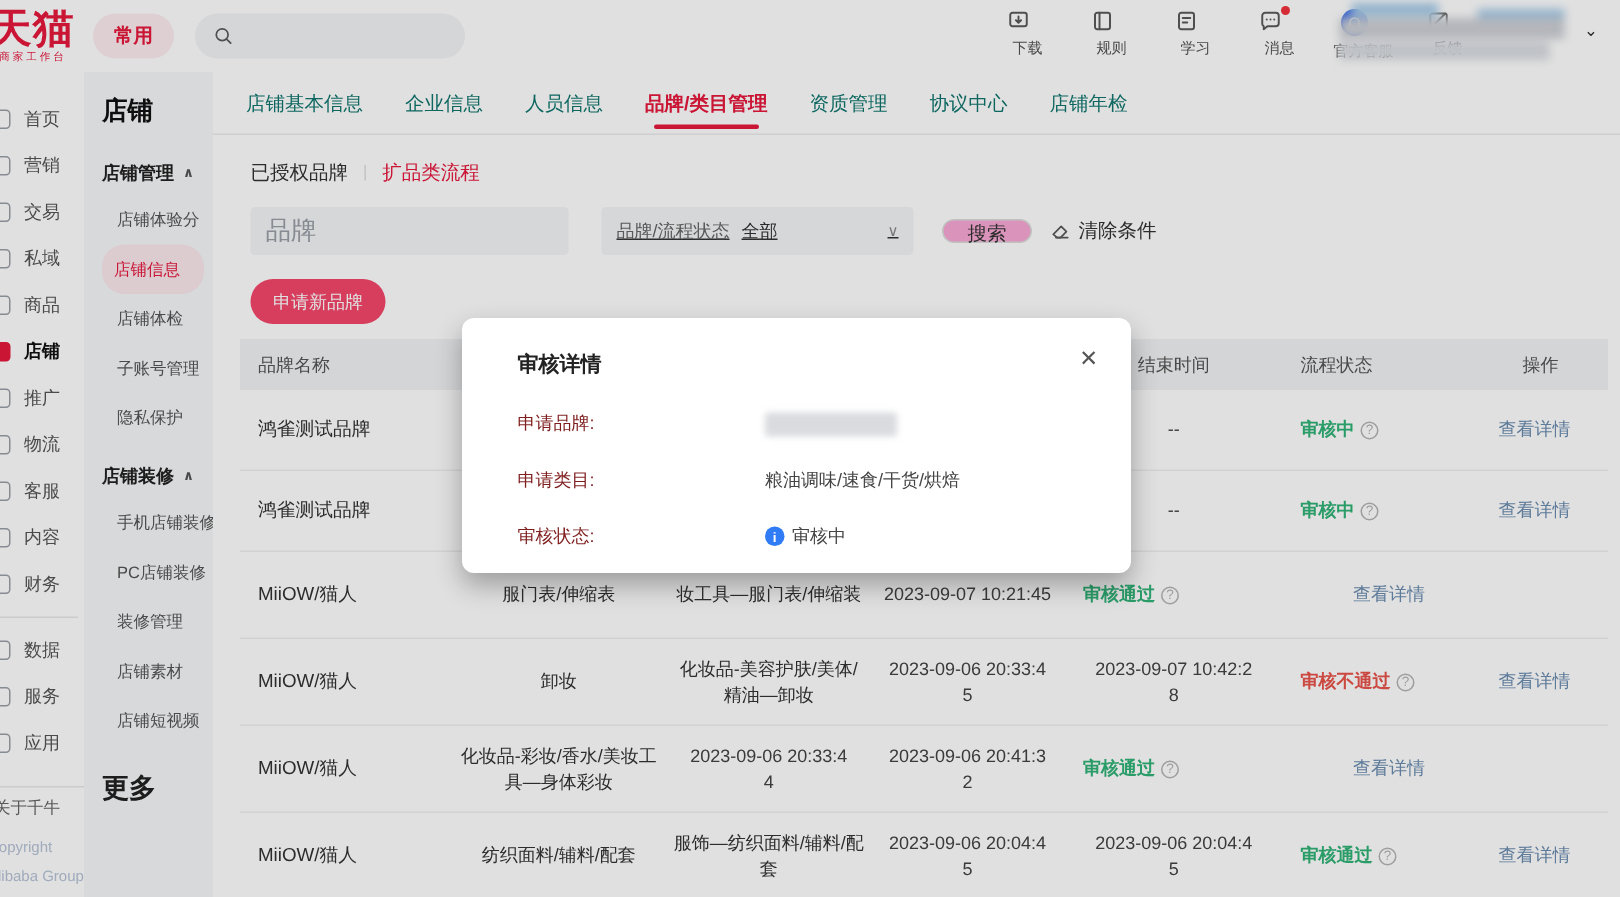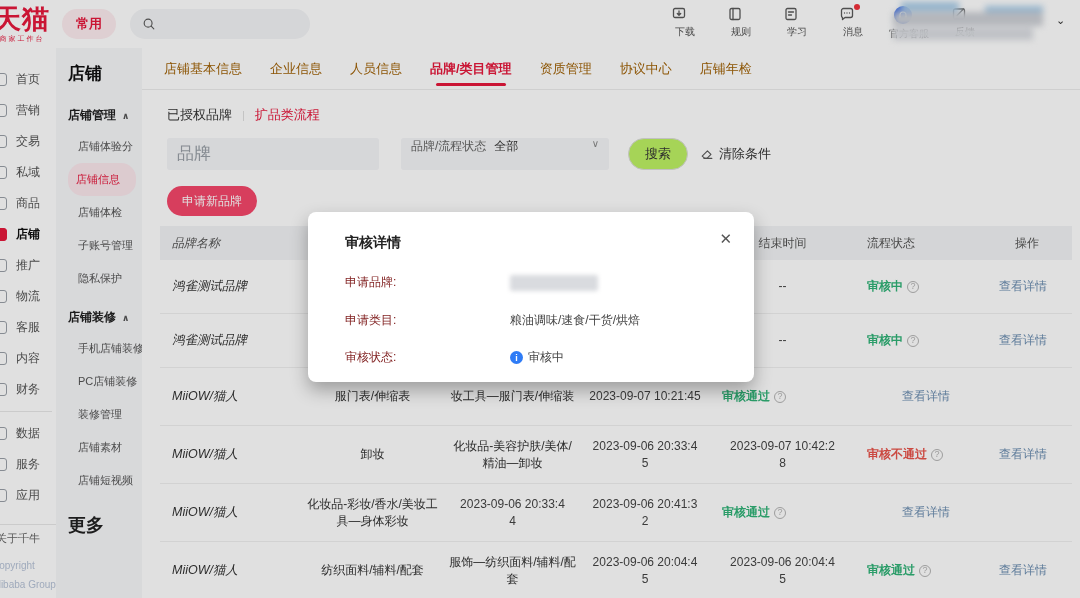--- a/index.html
+++ b/index.html
@@ -42,45 +42,45 @@
   .sm-title { font-size:17px; font-weight:bold; color:#111; margin-bottom:22px; }
   .sm-group { display:flex; align-items:center; gap:6px; font-size:12px; font-weight:bold; color:#222; margin:14px 0 6px 0; cursor:pointer; }
   .sm-caret { font-size:9px; color:#555; }
   .sm-item { font-size:11px; color:#555; padding:9px 0 9px 10px; cursor:pointer; white-space:nowrap; }
   .sm-item.active { background:#fbe7ec; color:#e6183c; border-radius:15px; width:68px; padding-left:8px; }
   .sm-more { font-size:18px; font-weight:bold; color:#222; margin-top:16px; cursor:pointer; }
 
   
   .main { position:absolute; left:142px; top:48px; width:938px; height:550px; background:#fff; z-index:1; }
   .tabs { display:flex; gap:28px; padding:0 0 0 22px; height:42px; align-items:center; border-bottom:1px solid #ececec; }
-  .tab { font-size:13px; color:#a16207; cursor:pointer; position:relative; height:42px; display:flex; align-items:center; }
+  .tab { font-size:13px; color:#0f766e; cursor:pointer; position:relative; height:42px; display:flex; align-items:center; }
   .tab.active { color:#e6183c; font-weight:bold; }
   .tab.active::after { content:""; position:absolute; left:6px; right:6px; bottom:4px; height:3px; border-radius:2px; background:#e6183c; }
   .subtabs { display:flex; align-items:center; gap:10px; padding:16px 0 0 25px; font-size:13px; }
   .subtab { color:#333; cursor:pointer; }
   .subtab.active { color:#e6183c; }
   .subtab-sep { color:#ddd; font-size:11px; }
   .filters { display:flex; align-items:center; padding:14px 0 0 25px; }
   .f-input { width:212px; height:32px; background:#f4f5f7; border:none; border-radius:3px; font-size:17px; padding:0 10px; color:#404040; font-family:Liberation Sans, sans-serif; }
   .f-input::placeholder { color:#9aa0a8; }
-  .f-select { width:208px; height:32px; background:#f4f5f7; border-radius:3px; margin-left:22px; display:flex; align-items:flex-start; font-size:12px; padding:0 10px; cursor:pointer; }
+  .f-select { width:208px; height:32px; background:#f4f5f7; border-radius:3px; margin-left:22px; display:flex; align-items:center; font-size:12px; padding:0 10px; cursor:pointer;text-decoration:underline; }
   .f-select .sel-label { color:#666; }
   .f-select .sel-value { color:#333; margin-left:8px; flex:1; }
   .sel-caret { color:#888; font-size:10px; }
-  .btn-search { margin-left:19px; height:32px; padding:0 16px; background:#bef264; border:1px solid #dcdcdc; border-radius:16px; font-size:13px; color:#333; cursor:pointer; font-family:inherit; }
+  .btn-search { margin-left:19px; height:16px; padding:0 16px; background:#f9a8d4; border:1px solid #dcdcdc; border-radius:16px; font-size:13px; color:#333; cursor:pointer; font-family:inherit; }
   .clear-cond { display:flex; align-items:center; gap:5px; margin-left:12px; font-size:13px; color:#333; cursor:pointer; }
   .btn-apply { margin:16px 0 0 25px; height:30px; padding:0 15px; background:#f5476a; color:#fff; border:none; border-radius:15px; font-size:12px; cursor:pointer; font-family:inherit; }
 
   
   .table { margin:10px 0 0 18px; width:912px; }
   .trow { display:grid; grid-template-columns:140px 145px 135px 130px 145px 120px 97px; align-items:center; }
   .thead { background:#f2f3f5; height:34px; font-size:12px; color:#555; }
   .tbody-row { min-height:54px; border-bottom:1px solid #f0f0f0; font-size:12px; }
   .tc { padding:6px 4px; text-align:center; line-height:1.35; }
-  .tc.left { text-align:left; padding-left:12px;font-style:italic; }
+  .tc.left { text-align:left; padding-left:12px; }
   .tc.status { text-align:left; padding-left:12px; }
   .tc.op { text-align:right; padding-right:25px; }
   .brand { font-size:12.5px; color:#333; }
   .st { font-weight:bold; display:inline-flex; align-items:center; gap:4px; }
   .st-pass, .st-pending { color:#30b277; }
   .st-fail { color:#e8544b; }
   .qmark { width:12px; height:12px; border:1px solid #b4b4b4; border-radius:50%; color:#b4b4b4; font-size:9px; font-weight:normal; display:inline-flex; align-items:center; justify-content:center; }
   .link { color:#6b8db0; cursor:pointer; }
   .dt { color:#444; }
 

